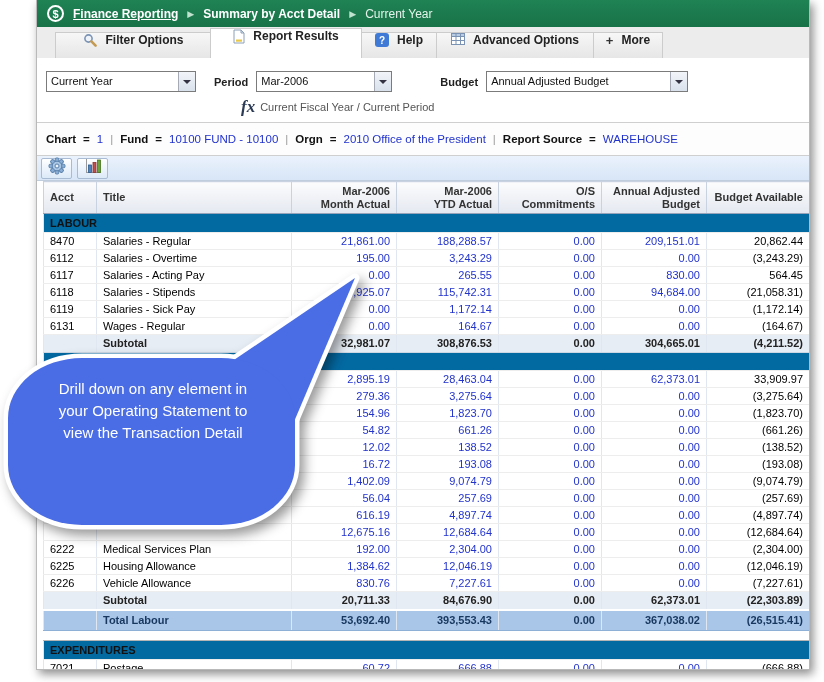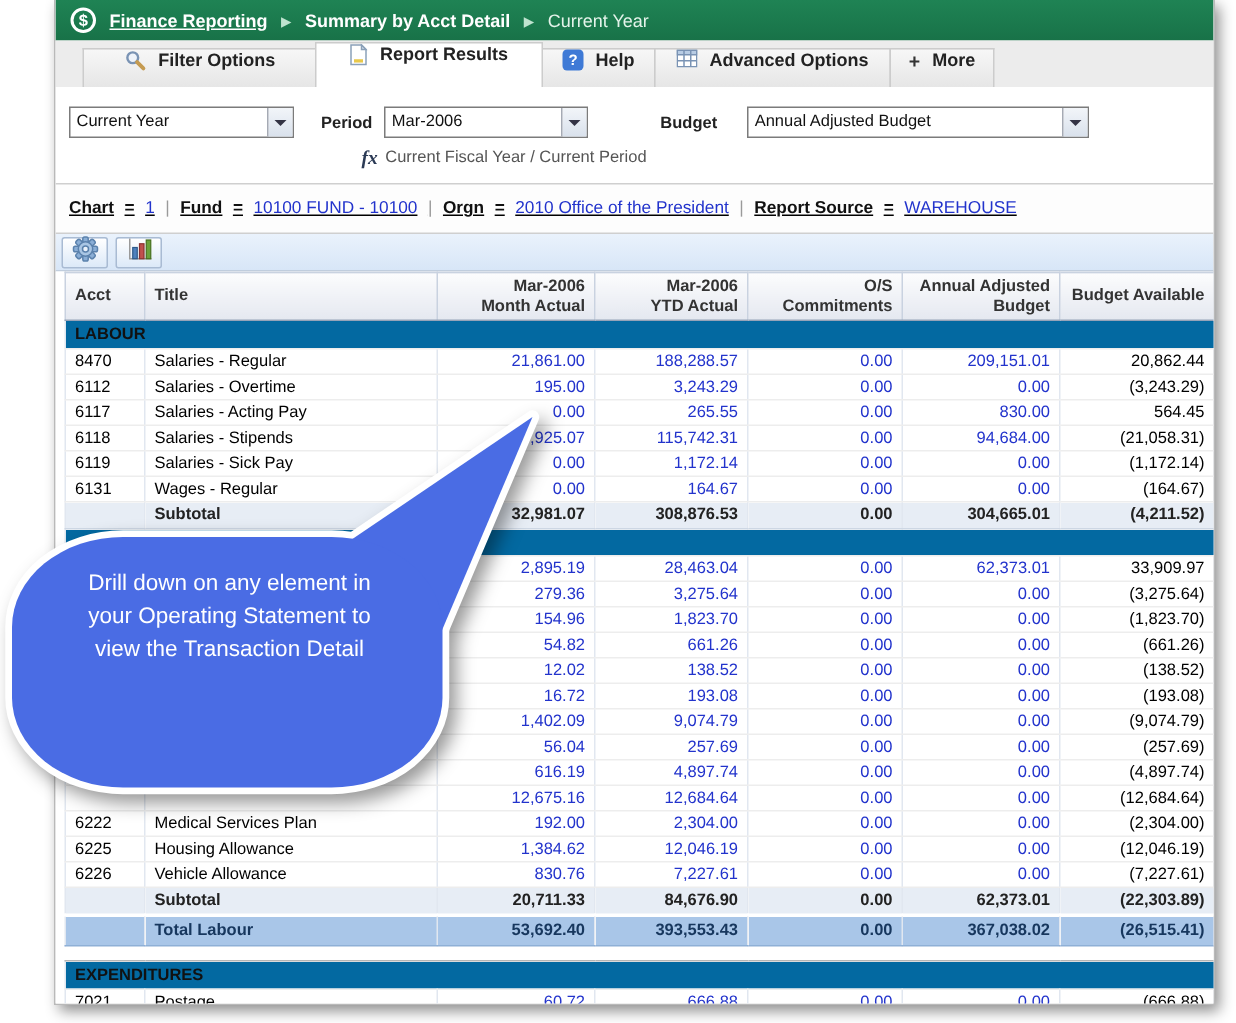--- a/index.html
+++ b/index.html
@@ -34,25 +34,25 @@
   .filters { height:64px; background:#fff; padding:13px 0 0 9px; font-size:11px; }
   .filter-row { display:flex; align-items:center; }
   .select { border:1px solid #7b7b7b; height:21px; background:#fff; display:flex; align-items:stretch; }
   .sel-text { flex:1; padding:3px 4px 0 4px; font-size:11px; color:#111; white-space:nowrap; overflow:hidden; }
   .sel-btn { width:17px; background:linear-gradient(#f2f5f9,#d9e1ec); border-left:1px solid #a5aab4;
     display:flex; align-items:center; justify-content:center; }
   .sel-arrow { width:0; height:0; border-left:4px solid transparent; border-right:4px solid transparent;
     border-top:4px solid #334; }
   .flabel { font-weight:bold; color:#222; }
   .formula-line { margin:5px 0 0 195px; color:#555; font-size:11px; display:flex; align-items:center; gap:5px; }
-  .fx { font-family:"Liberation Serif", serif; font-style:italic; font-weight:bold; color:#2b3a55; font-size:13px; }
+  .fx { font-family:"Liberation Serif", serif; font-style:italic; font-weight:bold; color:#2b3a55; font-size:17px; }
 
   
   .infobar { height:34px; border-top:1px solid #cfcfcf; border-bottom:1px solid #cfcfcf;
-    background:#fdfdfd; display:flex; align-items:center; padding-left:9px; font-size:11.5px; gap:7px;text-decoration:underline; }
+    background:#fdfdfd; display:flex; align-items:center; padding-left:9px; font-size:11.5px; gap:7px; }
   .ctx-label { font-weight:bold; color:#111; }
   .ctx-eq { font-weight:bold; color:#111; }
   .ctx-val { color:#2233cc; }
   .ctx-sep { color:#9a9a9a; }
 
   
   .toolbar { height:25px; background:linear-gradient(#eaf2fc,#d8e6f7);
     border-bottom:1px solid #c0cddd; display:flex; align-items:center; gap:5px; padding:0 4px; }
   .tool-btn { width:31px; height:21px; border:1px solid #a9bbd3; border-radius:2px;
     background:linear-gradient(#ffffff,#dce9f8); display:flex; align-items:center; justify-content:center; }
@@ -152,21 +152,21 @@
           </span>
       </div>
       <span class="flabel" style="margin-left:18px">Period</span>
       <div class="select" style="width:136px; margin-left:8px">
         <span class="sel-text">Mar-2006</span>
         <span class="sel-btn">
             <span class="sel-arrow"></span>
           </span>
       </div>
       <span class="flabel" style="margin-left:48px">Budget</span>
-      <div class="select" style="width:228px; margin-left:20px">
+      <div class="select" style="width:202px; margin-left:8px">
         <span class="sel-text">Annual Adjusted Budget</span>
         <span class="sel-btn">
             <span class="sel-arrow"></span>
           </span>
       </div>
     </div>
     <div class="formula-line">
       <span class="fx">fx</span>
       <span>Current Fiscal Year / Current Period</span>
     </div>

